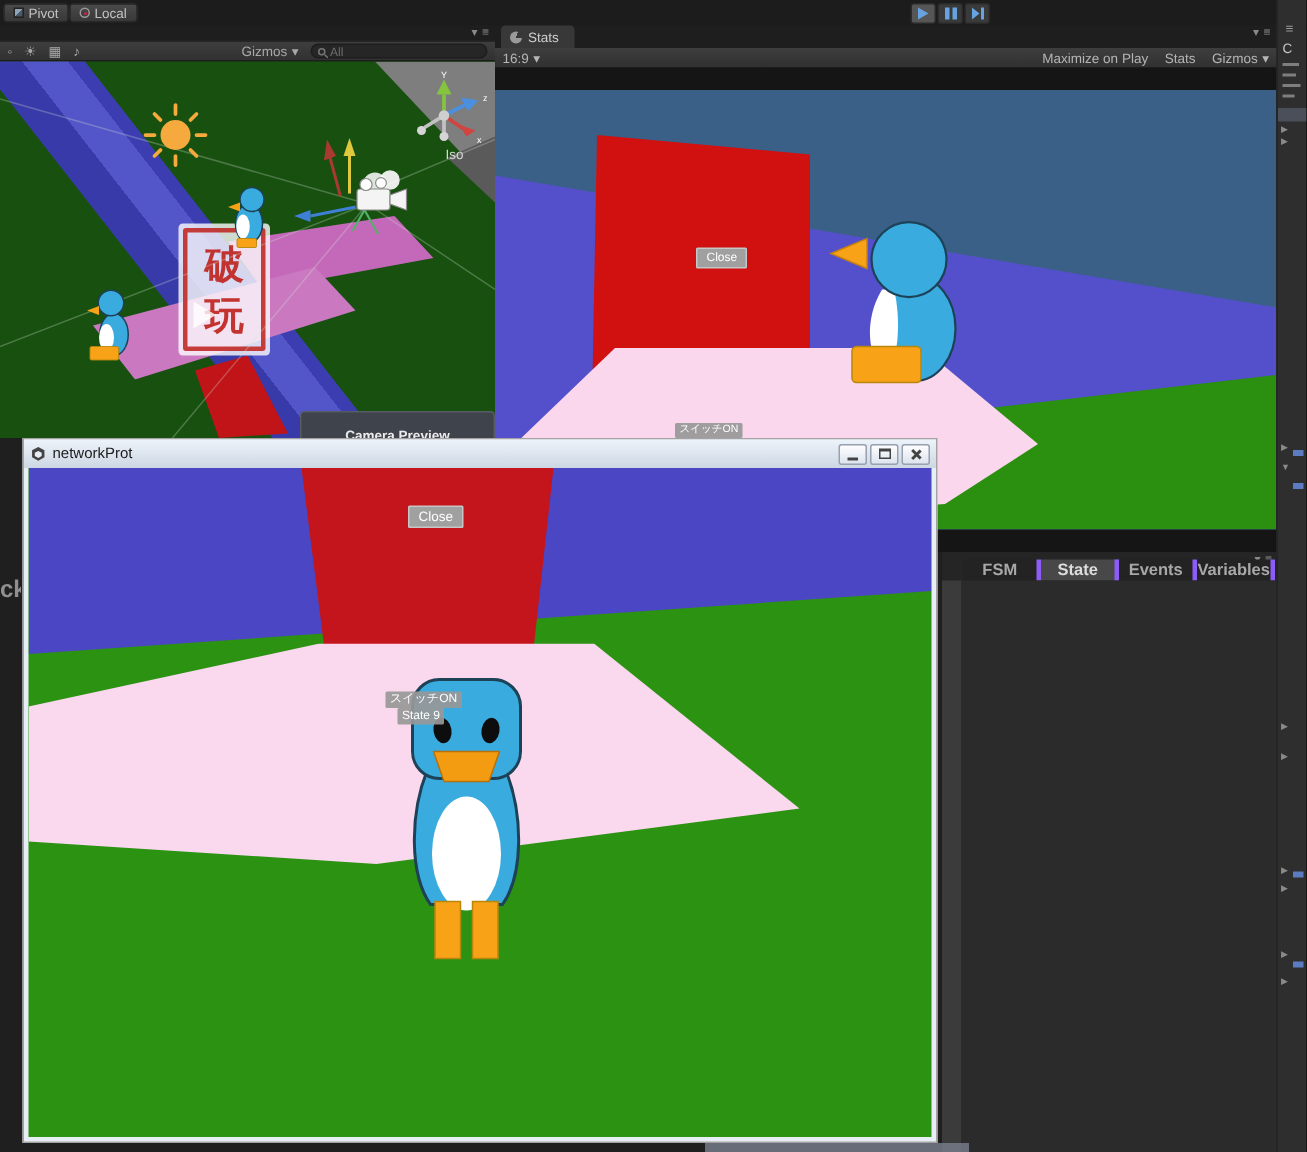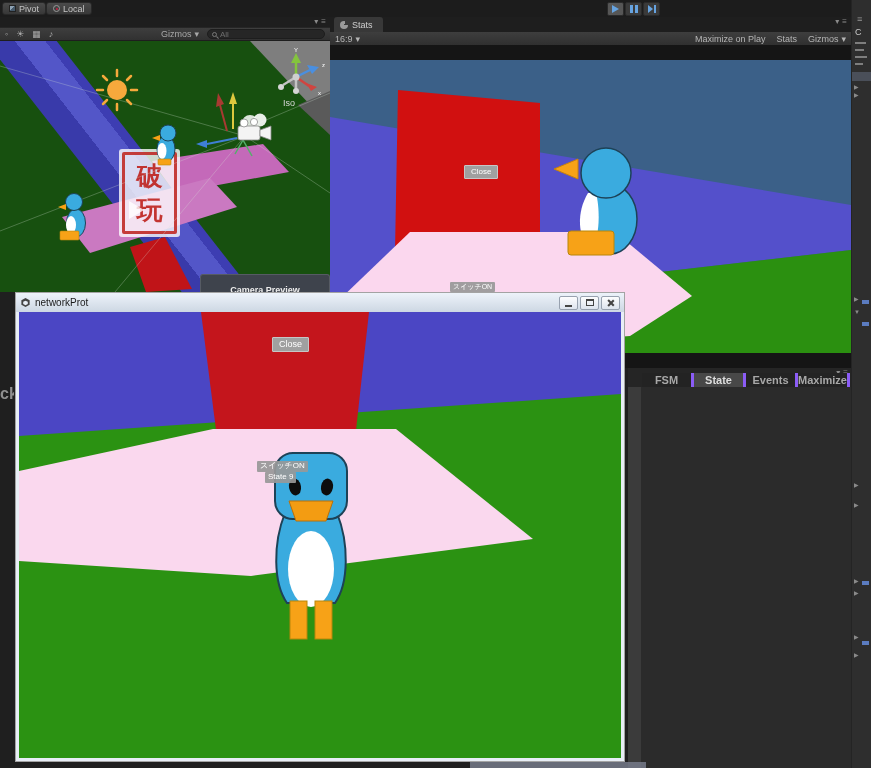--- a/index.html
+++ b/index.html
@@ -51,21 +51,21 @@
 .plat-lower { clip-path:polygon(62px 176px,210px 137px,237px 166px,90px 212px); background:var(--orchid-lower,#ca79c1); }
 .scene-red { clip-path:polygon(130px 206px,165px 196px,192px 248px,146px 251px); background:var(--scene-red,#c01418); }
 
 .stamp { left:119px; top:108px; width:61px; height:88px; background:rgba(252,252,252,.8); border-radius:3px; padding:3px; }
 .stamp-inner { width:100%; height:100%; border:3px solid rgba(192,42,38,.9); border-radius:2px;
   display:flex; flex-direction:column; align-items:center; justify-content:space-evenly;
   font-family:"DejaVu Serif",serif; font-weight:bold; font-size:26px; color:rgba(192,42,38,.95); line-height:1; }
 .stamp-play { position:absolute; left:10px; top:52px; width:0; height:0;
   border-left:15px solid rgba(255,255,255,.8); border-top:9px solid transparent; border-bottom:9px solid transparent; }
 
-.iso-label { left:283px; top:57px; width:26px; text-align:left; color:#d8d8d8; font-size:9px; }
+.iso-label { left:283px; top:57px; width:26px; text-align:right; color:#d8d8d8; font-size:9px; }
 .cam-preview { left:200px; top:233px; width:130px; }
 .cam-preview-h { height:30px; background:#3e434c; border:1px solid #565b64; border-bottom:none; border-radius:3px 3px 0 0;
   color:#ececec; font-weight:bold; font-size:9px; display:flex; align-items:center; justify-content:center; }
 .cam-preview-b { height:3px; background:#4a5a78; }
 
 
 .game-panel { left:330px; top:17px; width:521px; height:351px; background:#1e1e1e; }
 .game-tab { left:4px; top:0; height:15px; padding:0 10px 0 6px; background:#383838; border-radius:3px 3px 0 0;
   display:flex; align-items:center; gap:4px; color:#cfcfcf; font-size:9px; }
 .game-tab-ic { width:8px; height:8px; border-radius:50%;
@@ -324,21 +324,21 @@
 
   <div class="abs pm-panel">
     <div class="abs mini-icons pm-mini">
       <span>▾</span>
       <span>≡</span>
     </div>
     <div class="pm-tabs">
       <div class="pm-tab">FSM</div>
       <div class="pm-tab active">State</div>
       <div class="pm-tab">Events</div>
-      <div class="pm-tab">Maximize</div>
+      <div class="pm-tab">Variables</div>
     </div>
     <div class="pm-sliver"></div>
     <div class="pm-body"></div>
   </div>
 
   <div class="abs right-strip">
     <span class="abs rs-menu">≡</span>
     <span class="abs rs-c">C</span>
     <span class="abs rs-dash" style="top:42px;width:11px"></span>
     <span class="abs rs-dash" style="top:49px;width:9px"></span>

